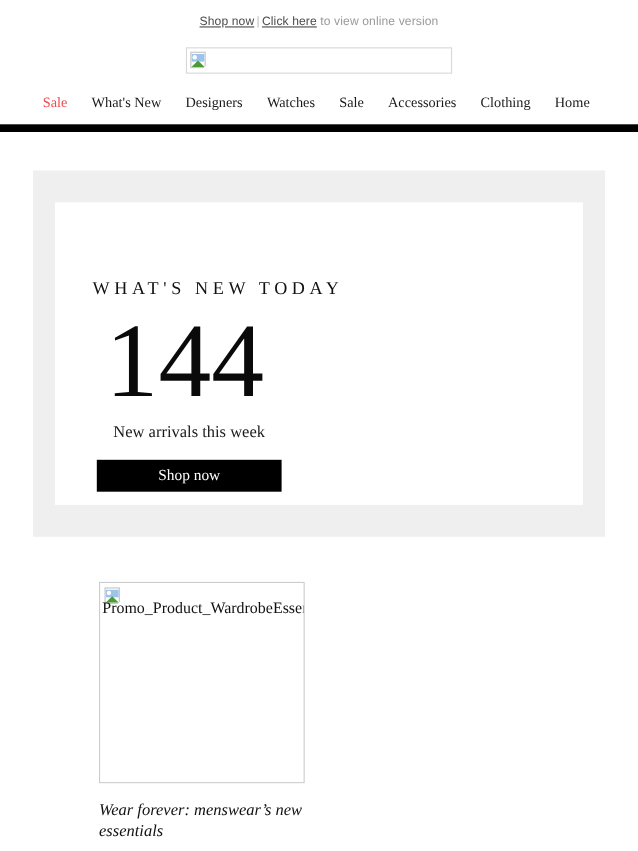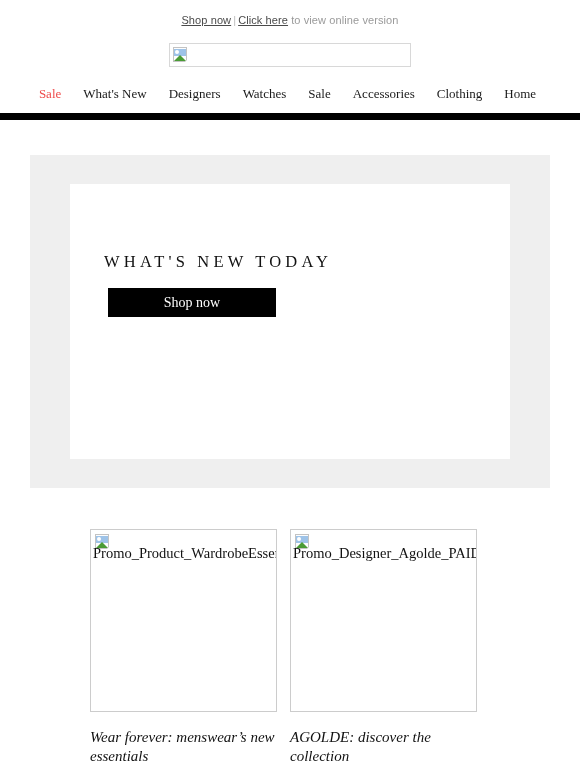--- a/index.html
+++ b/index.html
@@ -82,21 +82,21 @@
     margin-top: 11px;
     width: 100%;
     height: 7px;
     background: #000000;
   }
 
   
   .hero-outer {
     margin: 35px 30px 0 30px;
     background: #efefef;
-    padding: 29px 40px;
+    padding: 29px 20px;
     box-sizing: border-box;
   }
   .hero-inner {
     background: #ffffff;
     height: 275px;
     box-sizing: border-box;
     padding: 68px 0 0 34px;
   }
   .hero-eyebrow {
     font-size: 16.5px;
@@ -239,20 +239,22 @@
 
 <div class="nav">
   <a href="#" class="sale">Sale</a><a href="#">What's New</a><a href="#">Designers</a><a href="#">Watches</a><a href="#">Sale</a><a href="#">Accessories</a><a href="#">Clothing</a><a href="#">Home</a>
 </div>
 
 <div class="rule"></div>
 
 <div class="hero-outer">
   <div class="hero-inner">
     <div class="hero-eyebrow">WHAT'S NEW TODAY</div>
+    <div class="hero-number">144</div>
+    <div class="hero-sub">New arrivals this week</div>
     <a href="#" class="hero-cta">Shop now</a>
   </div>
 </div>
 
 <div class="grid">
 
   <div class="card">
     <div class="card-img">
       <span class="broken-img">
         <span class="sheet"></span>
@@ -261,29 +263,14 @@
             <span class="sun"></span>
             <span class="hill"></span>
           </span>
         <span class="tear"></span>
       </span>
       <span class="alt-text">Promo_Product_WardrobeEssentials</span>
     </div>
     <div class="card-caption">Wear forever: menswear’s new essentials</div>
   </div>
 
-  <div class="card">
-    <div class="card-img">
-      <span class="broken-img">
-        <span class="sheet"></span>
-        <span class="pic">
-            <span class="sky"></span>
-            <span class="sun"></span>
-            <span class="hill"></span>
-          </span>
-        <span class="tear"></span>
-      </span>
-      <span class="alt-text">Promo_Designer_Agolde_PAID</span>
-    </div>
-    <div class="card-caption">AGOLDE: discover the collection</div>
-  </div>
 
 </div>
 
 </body></html>

